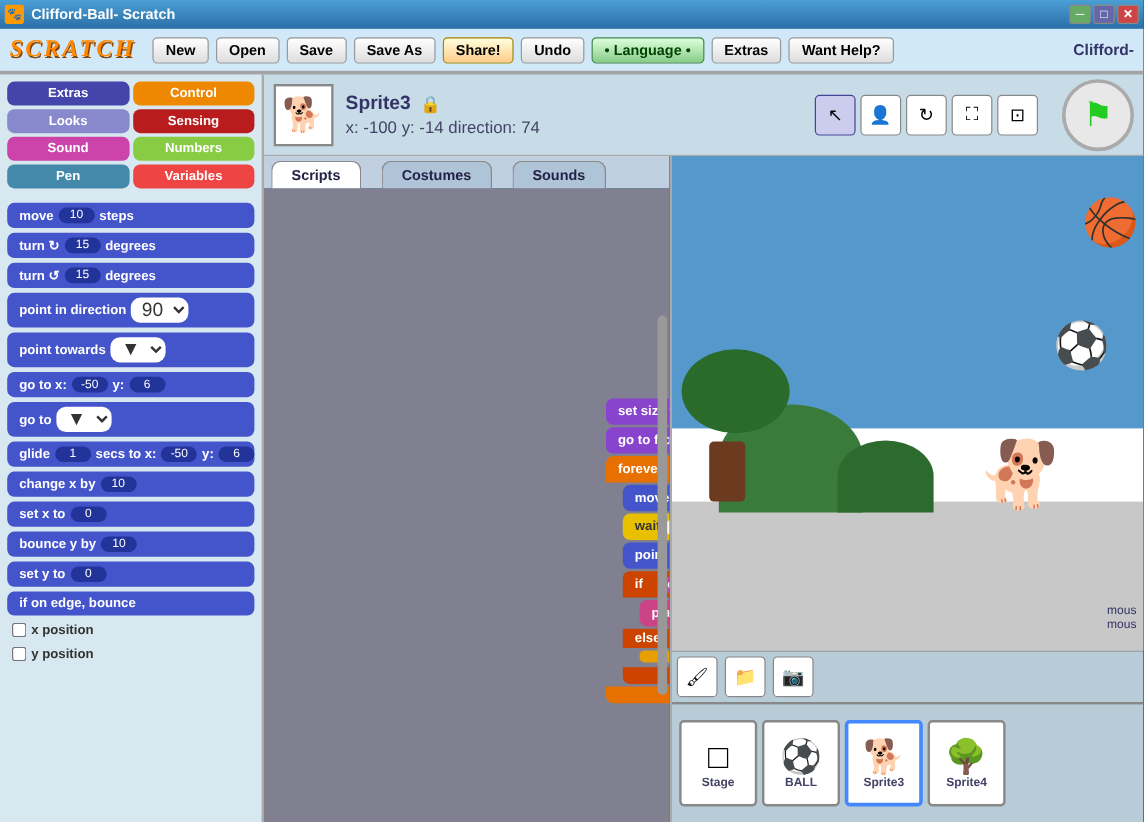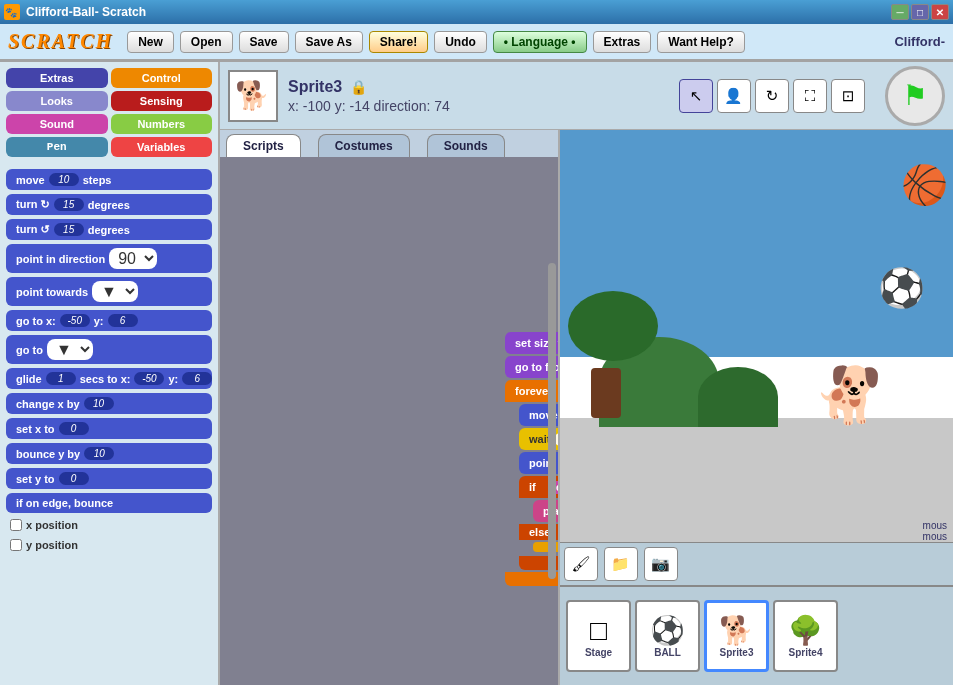--- a/index.html
+++ b/index.html
@@ -82,21 +82,21 @@
       font-weight: bold;
       cursor: pointer;
       text-align: center;
     }
     .cat-motion { background: #44a; color: white; }
     .cat-control { background: #e80; color: white; }
     .cat-looks { background: #88c; color: white; }
     .cat-sensing { background: #b91c1c; color: white; }
     .cat-sound { background: #c4a; color: white; }
     .cat-numbers { background: #8c4; color: white; }
-    .cat-pen { background: #48a; color: white; font-family: Liberation Mono, monospace; }
+    .cat-pen { background: #48a; color: white; }
     .cat-variables { background: #e44; color: white; }
 
     #blocks-list {
       flex: 1;
       padding: 6px;
       overflow-y: auto;
       display: flex;
       flex-direction: column;
       gap: 4px;
     }
@@ -107,21 +107,21 @@
       font-weight: bold;
       color: white;
       cursor: pointer;
       display: flex;
       align-items: center;
       gap: 4px;
       white-space: nowrap;
     }
     .block.motion { background: #4455cc; }
     .block.motion .block-input { background: #223399; color: white; border-radius: 8px; padding: 1px 5px; font-size: 10px; border: none; }
-    .block-input { background: #fff; color: #333; border-radius: 8px; padding: 1px 5px; font-size: 10px; border: none; width: 30px; text-align: center; font-style: italic; }
+    .block-input { background: #fff; color: #333; border-radius: 8px; padding: 1px 5px; font-size: 10px; border: none; width: 30px; text-align: center; }
     .block-dropdown { background: #fff; color: #333; border-radius: 8px; padding: 1px 5px; font-size: 16px; border: none; }
     .block.checker { display: flex; align-items: center; gap: 4px; background: none; color: #333; font-size: 11px; padding: 2px 4px; }
     .block.checker input { width: 12px; height: 12px; }
 
     
     #sprite-area {
       flex: 1;
       display: flex;
       flex-direction: column;
     }
@@ -246,21 +246,21 @@
       flex-direction: column;
       align-items: center;
       justify-content: center;
       cursor: pointer;
       border-radius: 4px;
       position: relative;
     }
     .sprite-thumb.selected { border: 3px solid #4488ff; }
     .sprite-thumb .sp-img { font-size: 28px; }
     .sprite-thumb .sp-label { font-size: 10px; color: #446; font-weight: bold; }
-    .mous-indicator { position: absolute; right: 6px; bottom: 0; font-size: 10px; color: #336; }
+    .mous-indicator { position: absolute; right: 6px; bottom: 16px; font-size: 10px; color: #336; }
 
     
     #scroll-hint { width: 8px; background: #999; border-radius: 4px; position: absolute; right: 2px; top: 20%; height: 60%; }
 
     
     .stage-icon-btn {
       width: 34px; height: 34px;
       border: 1px solid #888;
       background: white;
       border-radius: 4px;

